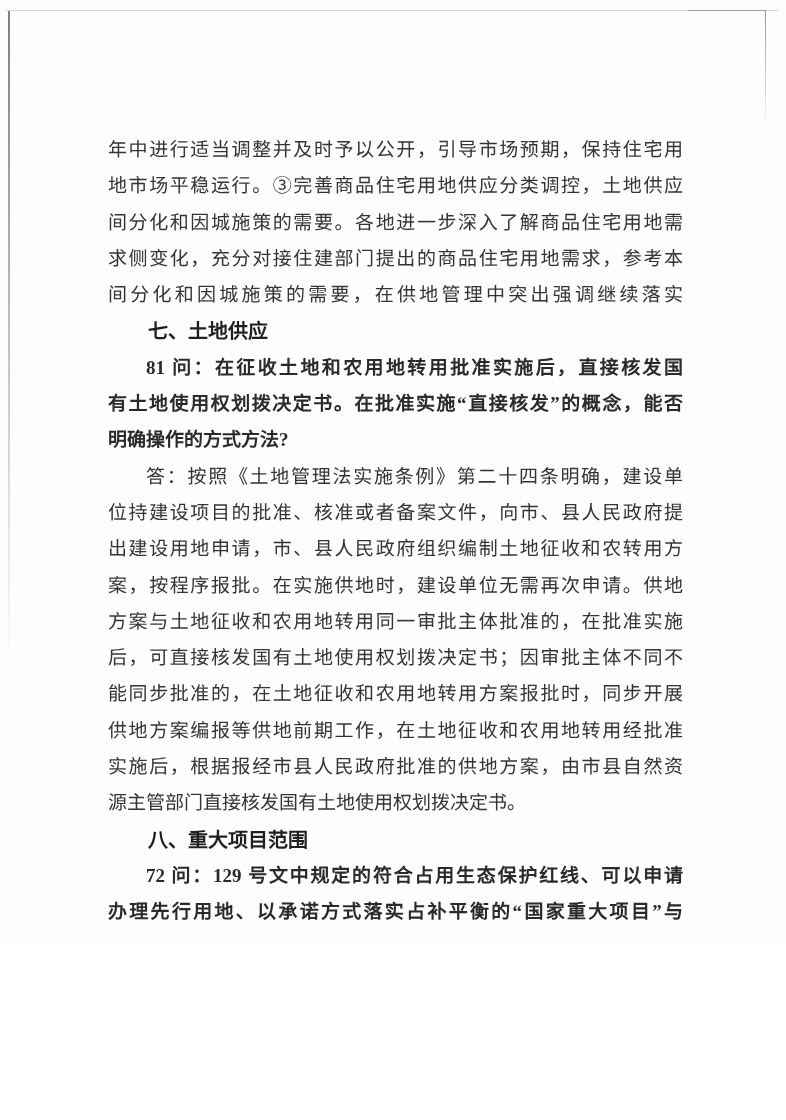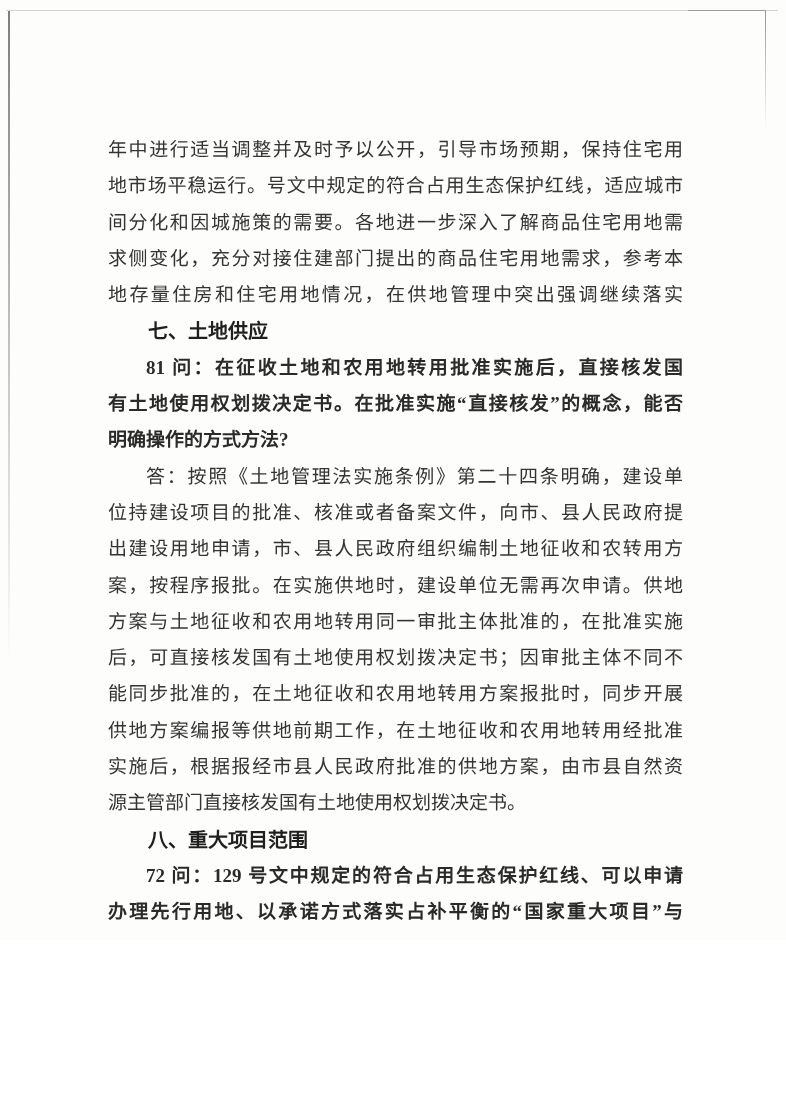--- a/index.html
+++ b/index.html
@@ -115,24 +115,24 @@
 <div class="page">
   <div class="border-top"></div>
   <div class="border-top-right"></div>
   <div class="border-left"></div>
   <div class="border-right"></div>
   <div class="bottom-edge"></div>
   <div class="smudge"></div>
 
   <main class="text-block">
       <div class="line">年中进行适当调整并及时予以公开，引导市场预期，保持住宅用</div>
-      <div class="line">地市场平稳运行。号文中规定的符合占用生态保护红线，适应城市</div>
+      <div class="line">地市场平稳运行。③完善商品住宅用地供应分类调控，土地供应</div>
       <div class="line">间分化和因城施策的需要。各地进一步深入了解商品住宅用地需</div>
       <div class="line">求侧变化，充分对接住建部门提出的商品住宅用地需求，参考本</div>
-      <div class="line">地存量住房和住宅用地情况，在供地管理中突出强调继续落实</div>
+      <div class="line">间分化和因城施策的需要，在供地管理中突出强调继续落实</div>
       <div class="line heading">七、土地供应</div>
       <div class="line q indent">81 问：在征收土地和农用地转用批准实施后，直接核发国</div>
       <div class="line q">有土地使用权划拨决定书。在批准实施“直接核发”的概念，能否</div>
       <div class="line q no-just">明确操作的方式方法?</div>
       <div class="line indent">答：按照《土地管理法实施条例》第二十四条明确，建设单</div>
       <div class="line">位持建设项目的批准、核准或者备案文件，向市、县人民政府提</div>
       <div class="line">出建设用地申请，市、县人民政府组织编制土地征收和农转用方</div>
       <div class="line">案，按程序报批。在实施供地时，建设单位无需再次申请。供地</div>
       <div class="line">方案与土地征收和农用地转用同一审批主体批准的，在批准实施</div>
       <div class="line">后，可直接核发国有土地使用权划拨决定书；因审批主体不同不</div>

